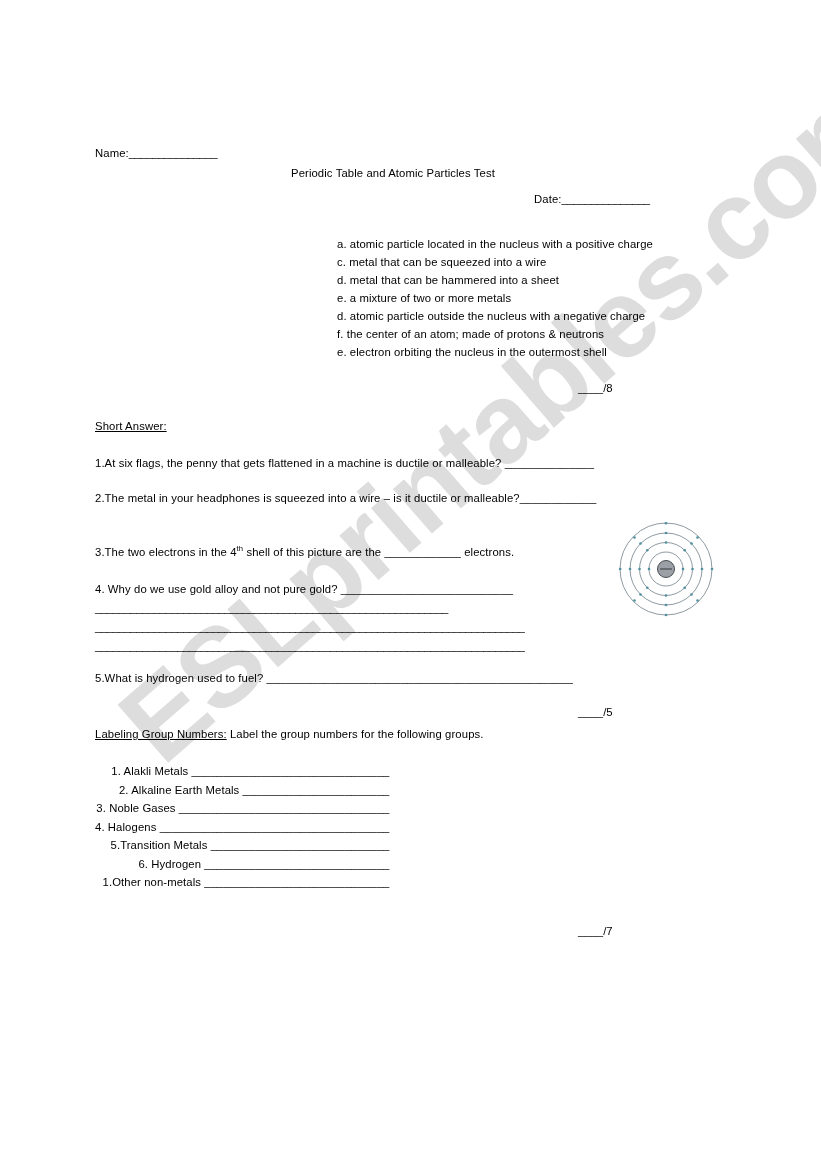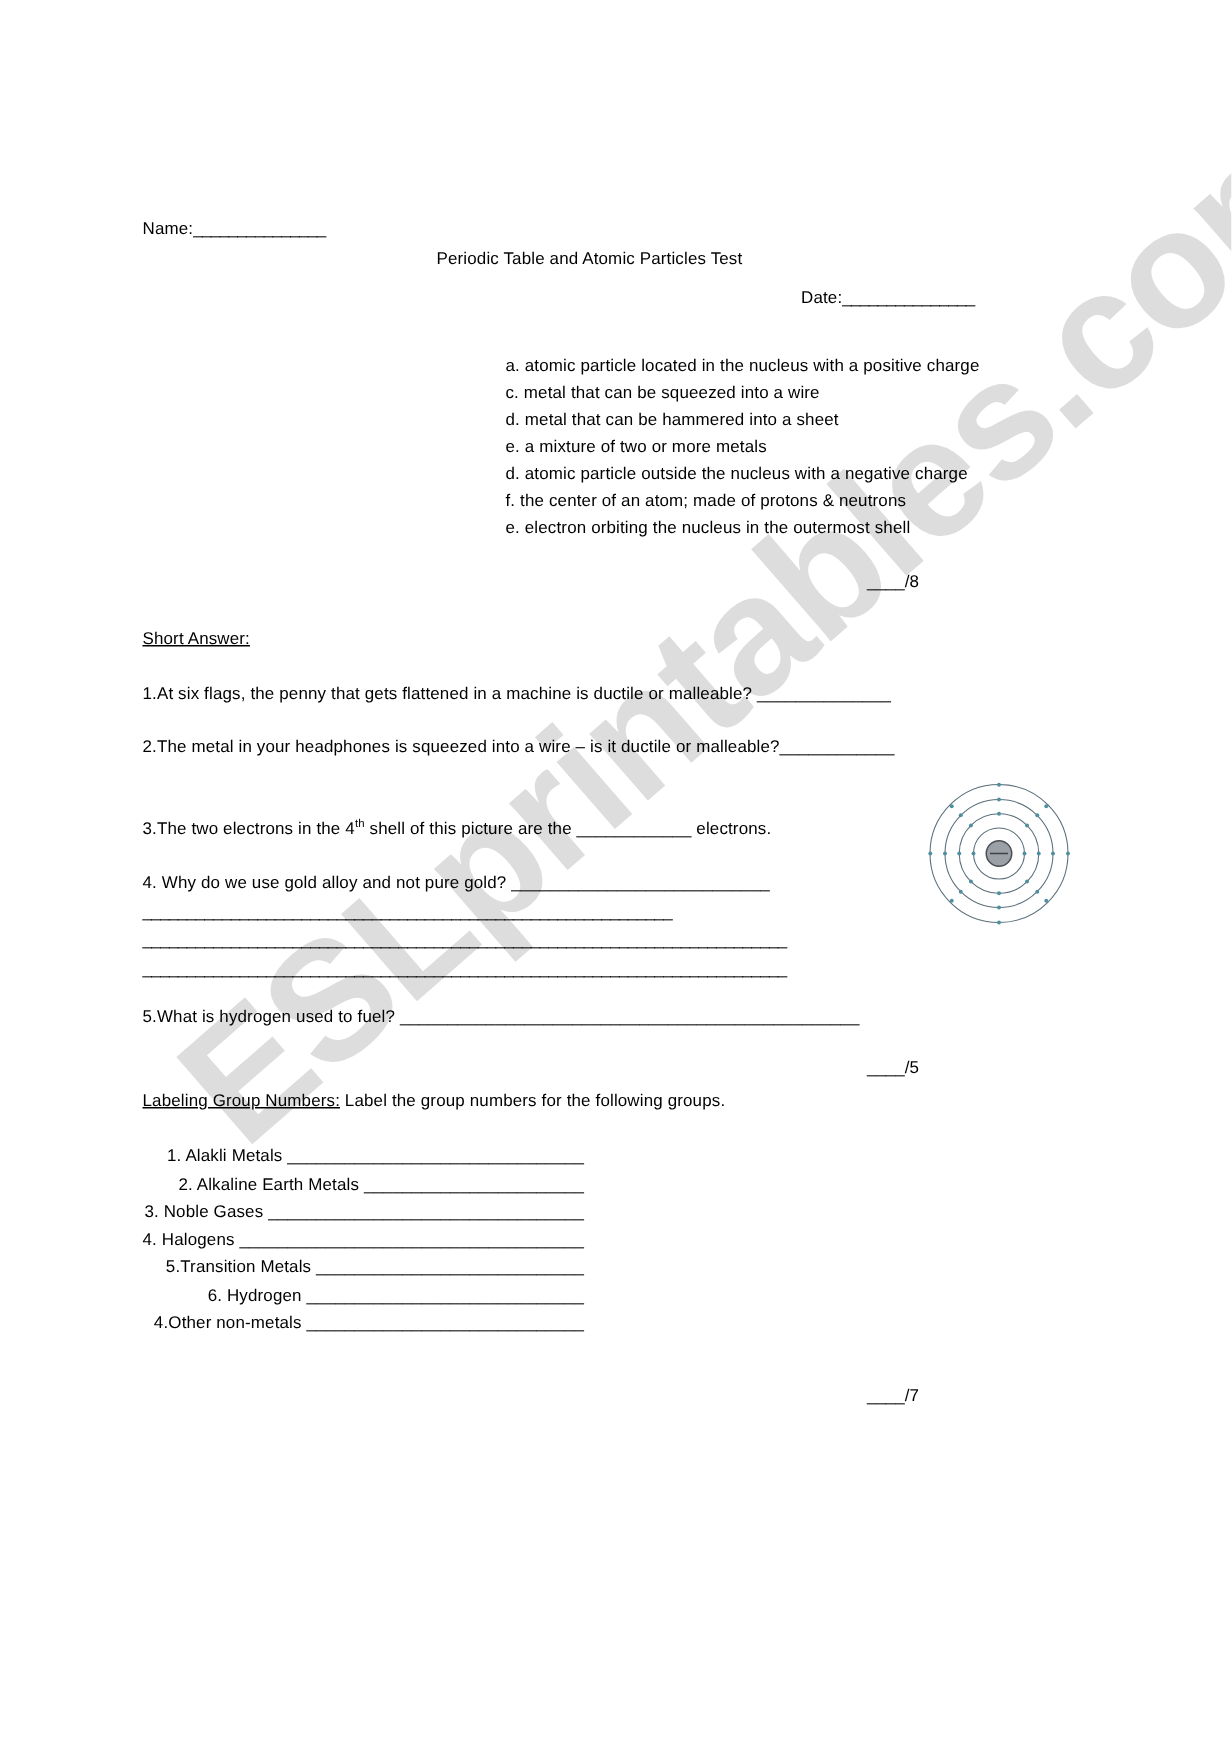--- a/index.html
+++ b/index.html
@@ -204,19 +204,19 @@
       <span class="u">Labeling Group Numbers:</span><span> Label the group numbers for the following groups.</span>
     </div>
 
     <div class="abs label-list">
       <div class="txt row">1.  Alakli Metals _______________________________</div>
       <div class="txt row">2. Alkaline Earth Metals _______________________</div>
       <div class="txt row">3. Noble Gases _________________________________</div>
       <div class="txt row">4. Halogens ____________________________________</div>
       <div class="txt row">5.Transition Metals ____________________________</div>
       <div class="txt row">6. Hydrogen        _____________________________</div>
-      <div class="txt row">4.Other non-metals _____________________________</div>
+      <div class="txt row">1.Other non-metals _____________________________</div>
     </div>
 
     <div class="abs score score-7">____/7</div>
 
   </div>
 </div>
 
 </body></html>

